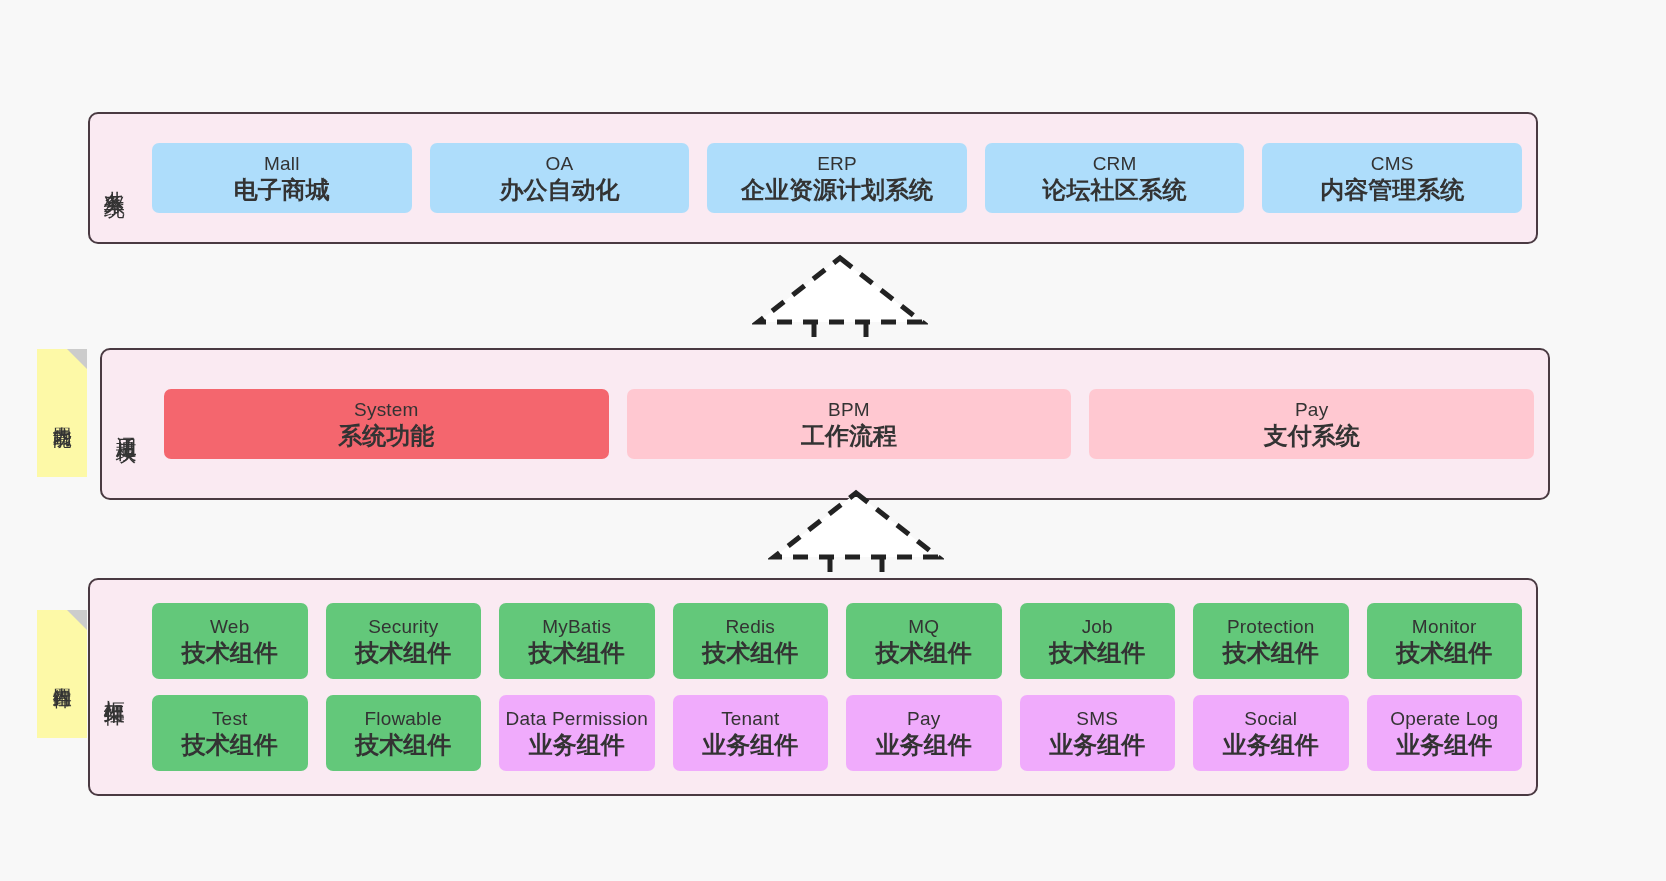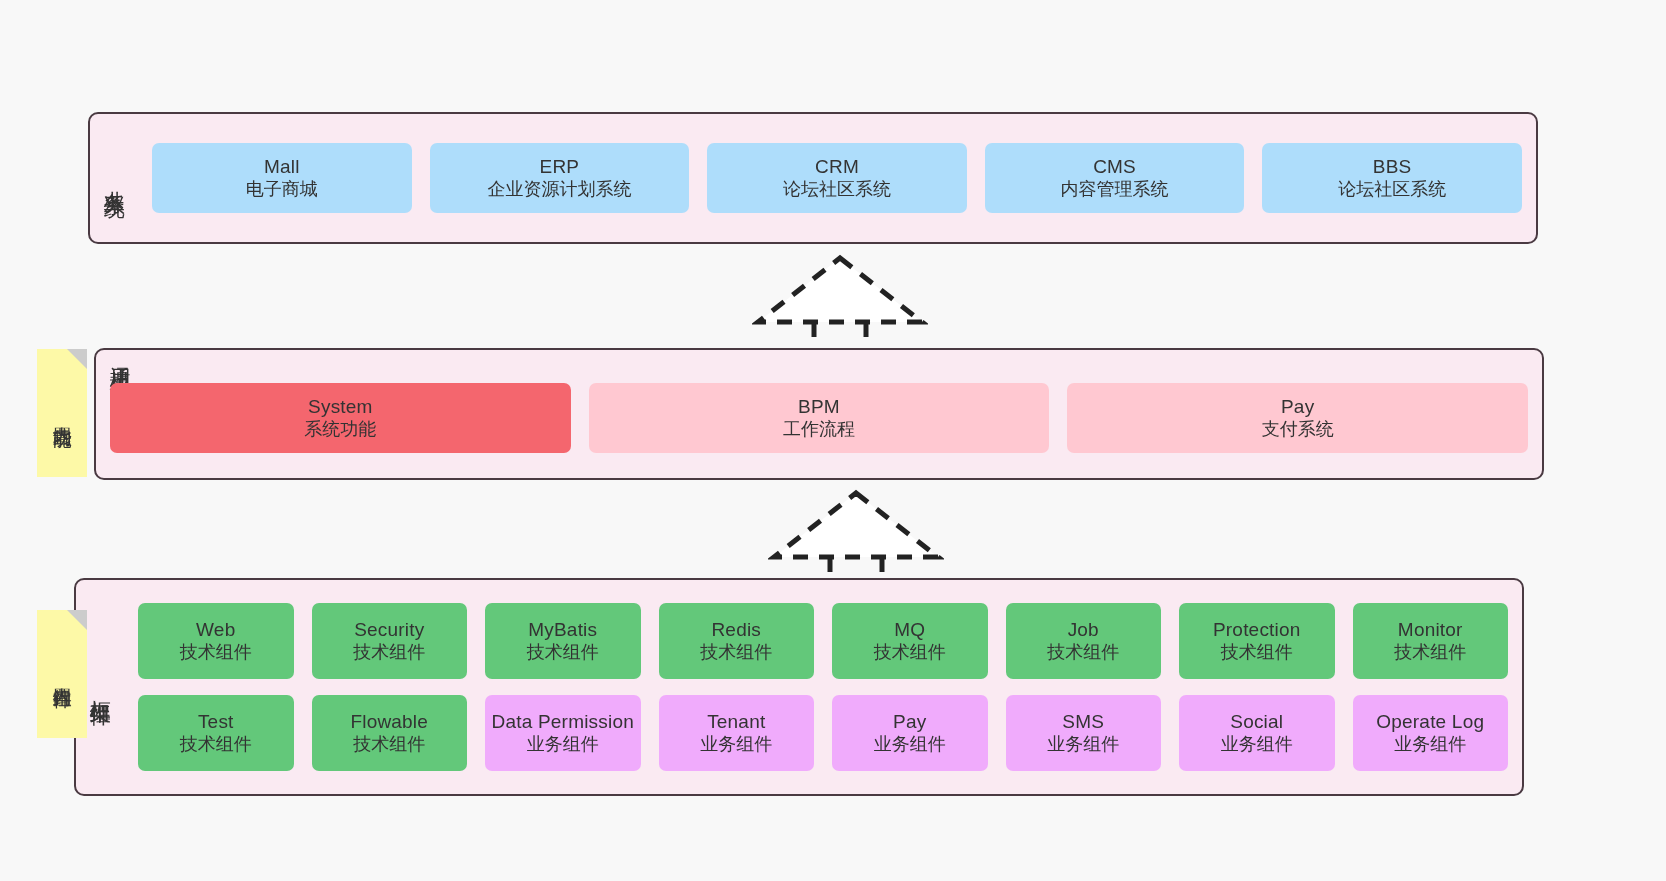--- a/index.html
+++ b/index.html
@@ -70,34 +70,35 @@
     line-height: 1.22;
     color: #333333;
     box-sizing: border-box;
     padding: 4px 6px;
   }
   .card .en {
     font-size: 19px;
     letter-spacing: .2px;
   }
   .card .cn {
-    font-size: 18px;
+    font-size: 24px;
+    font-weight: bold;
   }
 
   
   .c-blue       { background: #aeddfb; }
   .c-red        { background: #f4666e; }
   .c-pink       { background: #ffc8d1; }
   .c-green      { background: #63c87a; }
   .c-lightgreen { background: #f0abfc; }
 
   
   #layer-business  { left: 88px;  top: 112px; width: 1450px; height: 132px; }
-  #layer-common    { left: 94px;  top: 348px; width: 1450px; height: 132px; flex-direction: column; }
-  #layer-framework { left: 74px;  top: 578px; width: 1450px; height: 218px; }
+  #layer-common    { left: 100px;  top: 348px; width: 1450px; height: 152px; }
+  #layer-framework { left: 88px;  top: 578px; width: 1450px; height: 218px; }
 
   #layer-business .card, #layer-common .card { height: 70px; }
   #layer-framework .card { height: 76px; }
 
   
   .sticky {
     position: absolute;
     width: 50px;
     background: #fdf9a7;
     box-sizing: border-box;
@@ -151,34 +152,34 @@
 
 <div class="layer" id="layer-business">
   <div class="layer-title">业务系统</div>
   <div class="layer-body">
     <div class="row">
       <div class="card c-blue">
         <span class="en">Mall</span>
         <span class="cn">电子商城</span>
       </div>
       <div class="card c-blue">
+        <span class="en">OA</span>
+        <span class="cn">办公自动化</span>
+      </div>
+      <div class="card c-blue">
         <span class="en">ERP</span>
         <span class="cn">企业资源计划系统</span>
       </div>
       <div class="card c-blue">
         <span class="en">CRM</span>
         <span class="cn">论坛社区系统</span>
       </div>
       <div class="card c-blue">
         <span class="en">CMS</span>
         <span class="cn">内容管理系统</span>
-      </div>
-      <div class="card c-blue">
-        <span class="en">BBS</span>
-        <span class="cn">论坛社区系统</span>
       </div>
     </div>
   </div>
 </div>
 
 <svg class="uml-arrow" id="arrow-build" viewBox="0 0 176 92">
   <path d="M88 6 L170 70 L6 70 Z" fill="#ffffff" stroke="#222222" stroke-width="5" stroke-dasharray="15 11" stroke-linejoin="miter"></path>
   <path d="M62 70 L62 92 M114 70 L114 92" fill="none" stroke="#222222" stroke-width="5" stroke-dasharray="15 11"></path>
 </svg>
 <div class="uml-label" id="label-build">构建</div>

